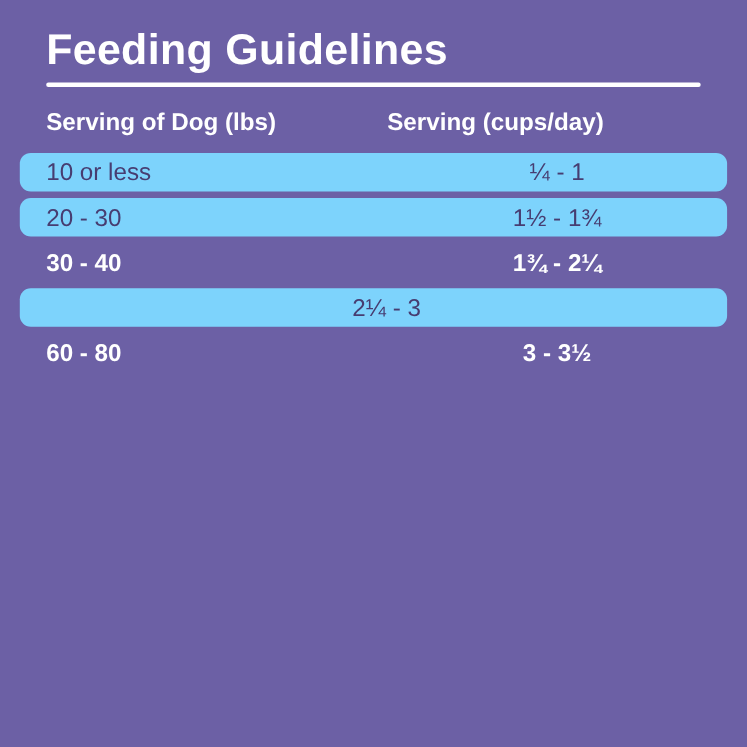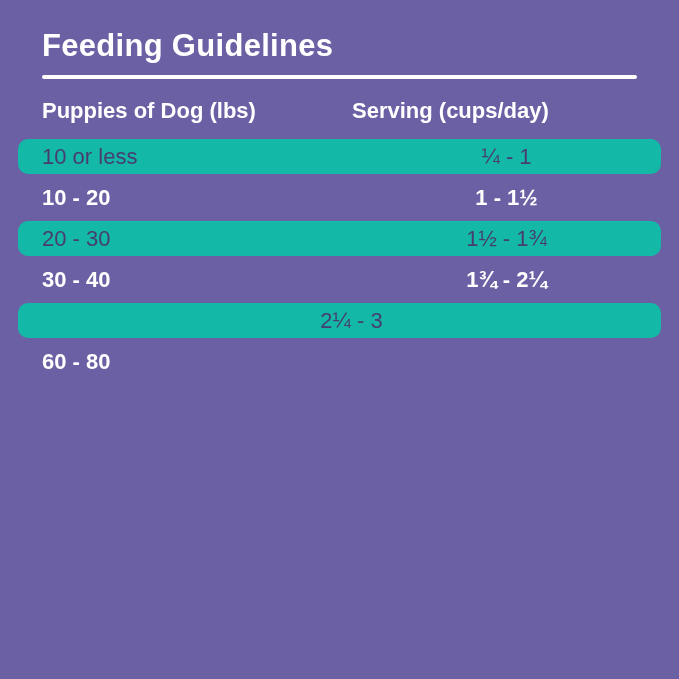--- a/index.html
+++ b/index.html
@@ -14,21 +14,21 @@
     font-family: "Liberation Sans", sans-serif;
   }
   .page {
     width: 679px;
     height: 679px;
     box-sizing: border-box;
     position: relative;
   }
   .title {
     margin: 28px 42px 0 42px;
-    font-size: 31px;
+    font-size: 39px;
     line-height: 36px;
     font-weight: 700;
     letter-spacing: 0.3px;
     color: #ffffff;
   }
   .divider {
     margin: 11px 42px 0 42px;
     height: 4px;
     background: #ffffff;
     border-radius: 2px;
@@ -49,21 +49,21 @@
     height: 35px;
     margin: 0 18px 6px 18px;
     padding-left: 24px;
     display: flex;
     align-items: center;
     font-size: 22px;
   }
   .row .col1 { width: 310px; flex: none; }
   .row .col2 { flex: 1; text-align: center; }
   .row.white {
-    background: #14b8a6;
+    background: #7dd3fc;
     border-radius: 10px;
     color: #473d71;
     font-weight: 400;
   }
   .row.purple {
     background: transparent;
     color: #ffffff;
     font-weight: 700;
   }
   .notes {
@@ -78,43 +78,40 @@
 </head>
 <body>
 
 <div class="page">
 
   <div class="title">Feeding Guidelines</div>
 
   <div class="divider"></div>
 
   <div class="header-row">
-    <div class="col1">Puppies of Dog (lbs)</div>
+    <div class="col1">Serving of Dog (lbs)</div>
     <div class="col2">Serving (cups/day)</div>
   </div>
 
   <div class="rows">
     <div class="row white">
       <div class="col1">10 or less</div>
       <div class="col2">¼ - 1</div>
-    </div>
-    <div class="row purple">
-      <div class="col1">10 - 20</div>
-      <div class="col2">1 - 1½</div>
     </div>
     <div class="row white">
       <div class="col1">20 - 30</div>
       <div class="col2">1½ - 1¾</div>
     </div>
     <div class="row purple">
       <div class="col1">30 - 40</div>
       <div class="col2">1¾ - 2¼</div>
     </div>
     <div class="row white">
       <div class="col2">2¼ - 3</div>
     </div>
     <div class="row purple">
       <div class="col1">60 - 80</div>
+      <div class="col2">3 - 3½</div>
     </div>
   </div>
 
 
 </div>
 
 </body></html>

